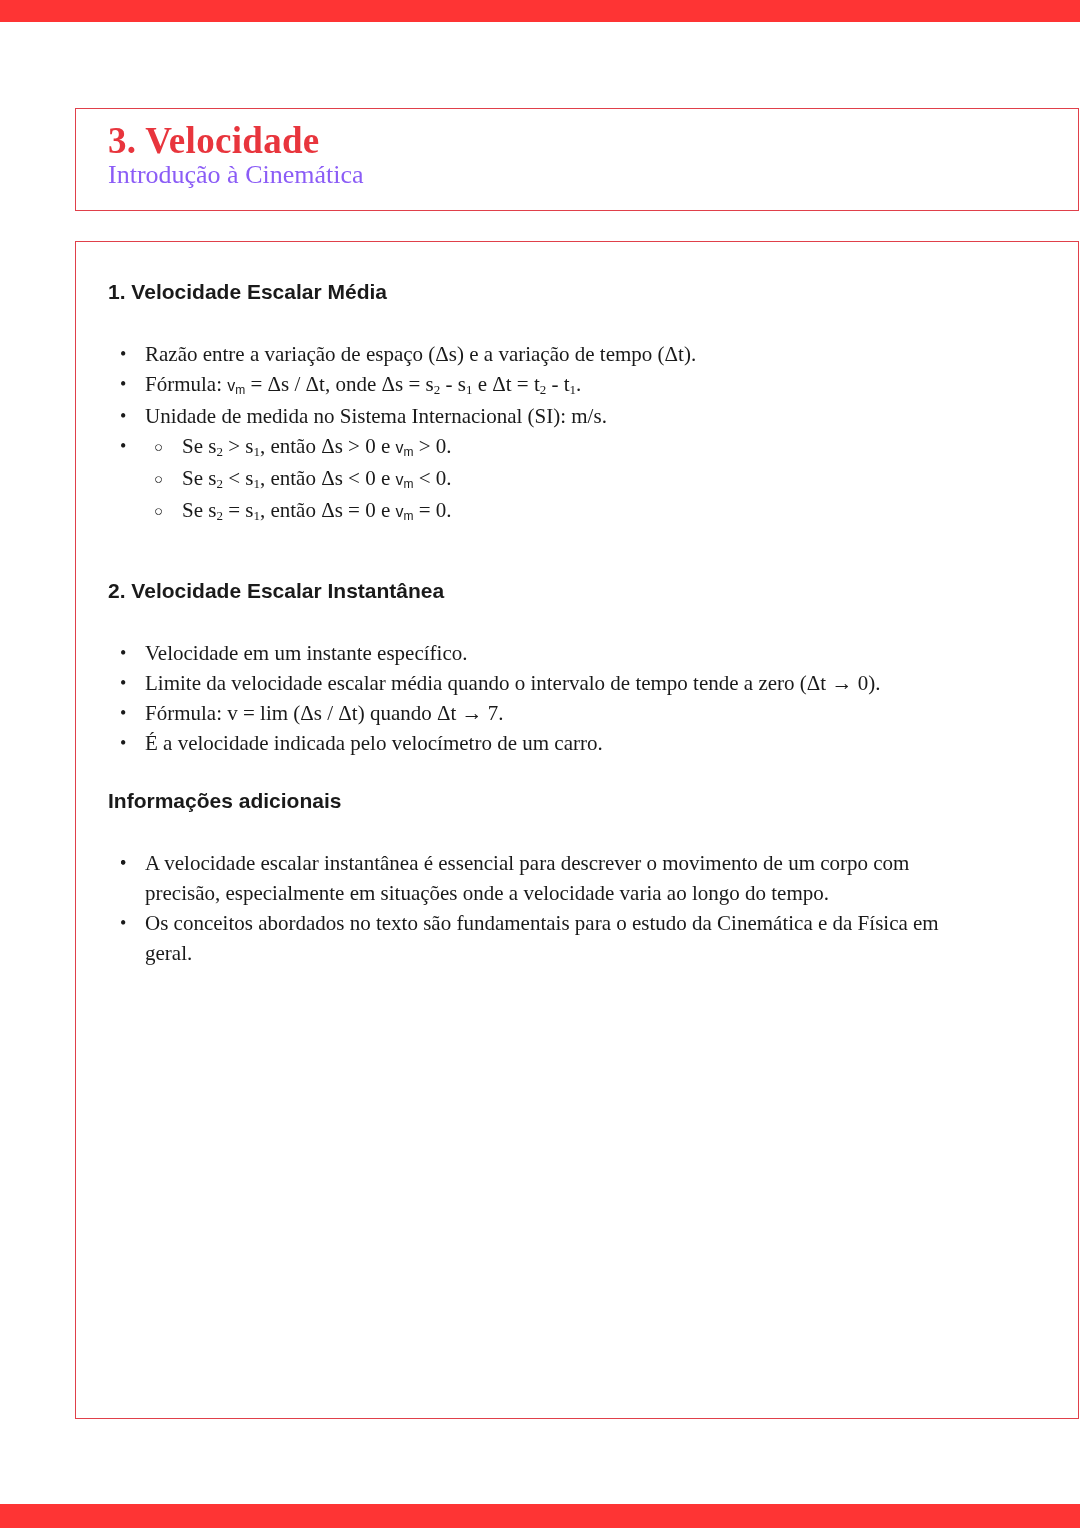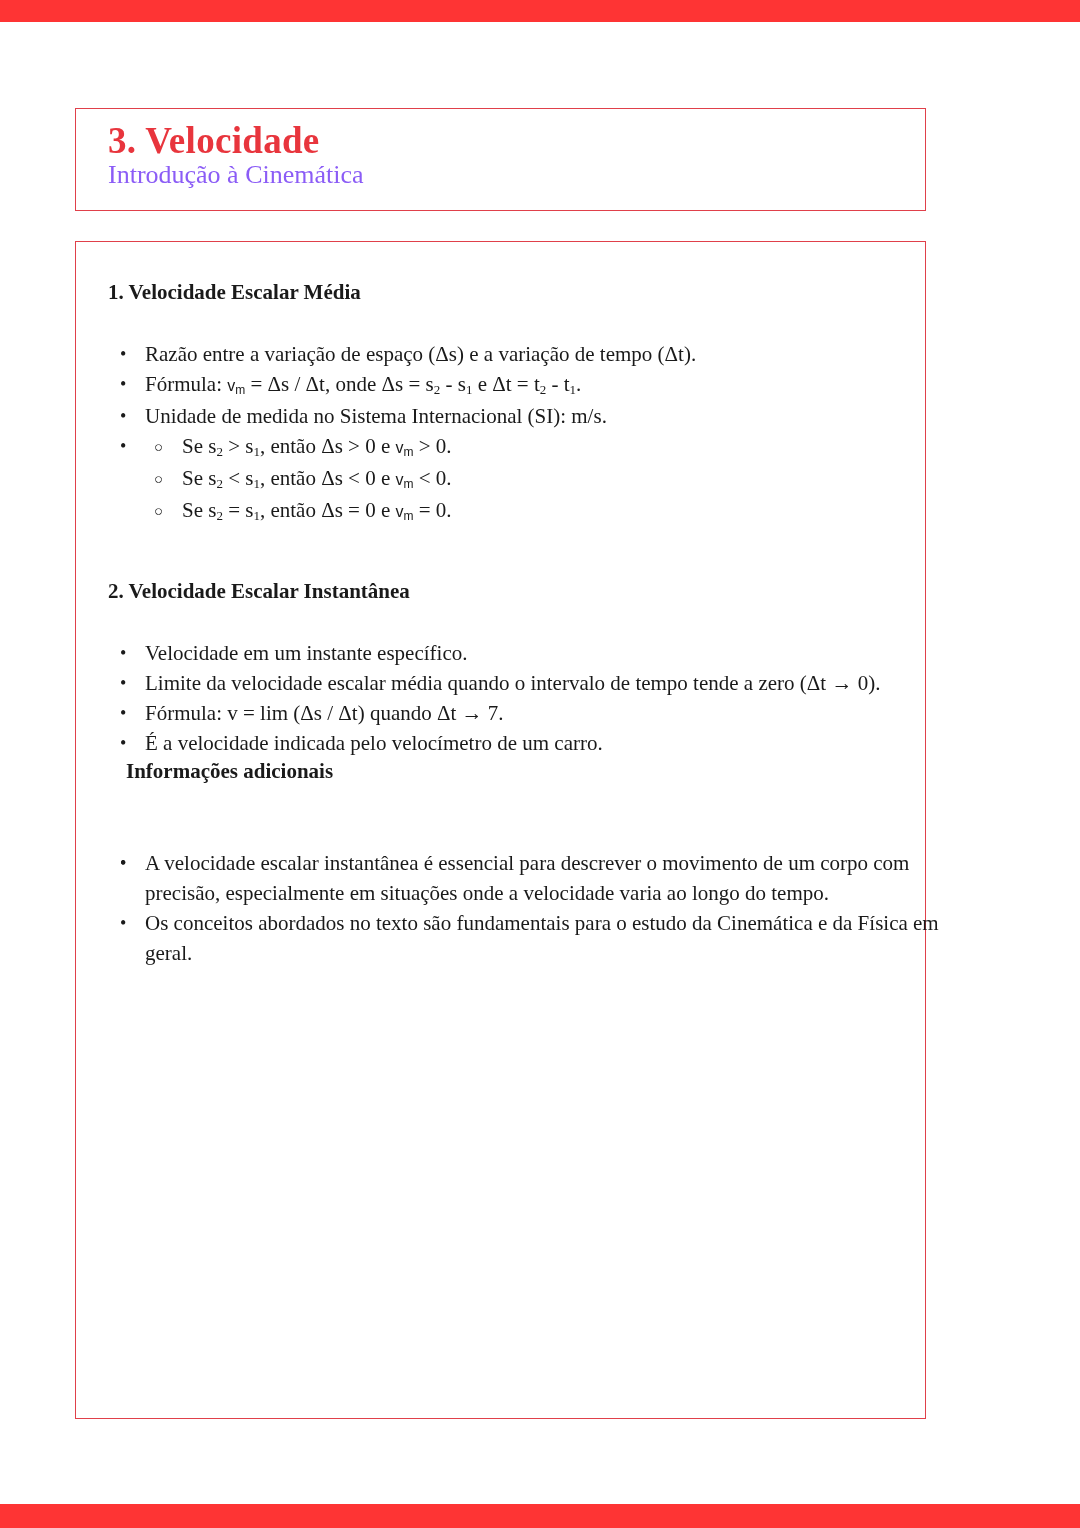--- a/index.html
+++ b/index.html
@@ -1,29 +1,29 @@
 <!DOCTYPE html>
 <html><head>
 <meta charset="utf-8">
 <style>
   html,body{margin:0;padding:0;}
   body{width:1080px;height:1528px;position:relative;background:#ffffff;overflow:hidden;
        font-family:"DejaVu Serif","Liberation Serif",serif;color:#1a1a1a;}
   .bar{position:absolute;left:0;width:1080px;background:#fe3434;}
   .bar.top{top:0;height:22px;}
   .bar.bottom{top:1504px;height:24px;}
-  .box{position:absolute;left:75px;width:851px;border:1.5px solid #e0404a;box-sizing:border-box;}
+  .box{position:absolute;left:75px;width:1004px;border:1.5px solid #e0404a;box-sizing:border-box;}
   .header-box{top:108px;height:103px;}
   .content-box{top:241px;height:1178px;}
   .title{position:absolute;left:32px;top:10px;margin:0;font-size:37px;font-weight:bold;color:#e8353d;
          font-family:"Liberation Serif",serif;letter-spacing:0.3px;}
   .subtitle{position:absolute;left:32px;top:51px;margin:0;font-size:26px;color:#8b5cf6;
             font-family:"Liberation Serif",serif;}
   .section-h{position:absolute;left:32px;margin:0;font-size:21px;font-weight:bold;
-             font-family:Liberation Serif, serif;}
+             font-family:Liberation Sans, sans-serif;}
   ul{position:absolute;left:32px;margin:0;padding:0;list-style:none;width:870px;}
   li{position:relative;padding-left:37px;font-size:21px;line-height:30px;
      font-family:"Liberation Serif",serif;}
   li .bullet{position:absolute;left:12px;top:0;font-size:18px;}
   li.sub{padding-left:74px;}
   li.sub .bullet{left:46px;font-size:15px;top:1px;}
   sub{font-size:13px;vertical-align:-3px;line-height:0;}
   .vm{font-family:Liberation Sans, sans-serif;font-size:16px;}
   .vm sub{font-size:12px;}
 </style>
@@ -51,21 +51,21 @@
   </ul>
 
   <h2 class="section-h" style="top:337px;text-align:right;">2. Velocidade Escalar Instantânea</h2>
   <ul style="top:396px;">
     <li><span class="bullet">•</span><span>Velocidade em um instante específico.</span></li>
     <li><span class="bullet">•</span><span>Limite da velocidade escalar média quando o intervalo de tempo tende a zero (Δt → 0).</span></li>
     <li><span class="bullet">•</span><span>Fórmula: v = lim (Δs / Δt) quando Δt → 7.</span></li>
     <li><span class="bullet">•</span><span>É a velocidade indicada pelo velocímetro de um carro.</span></li>
   </ul>
 
-  <h2 class="section-h" style="top:517px;margin-left:18px;">Informações adicionais</h2>
+  <h2 class="section-h" style="top:547px;">Informações adicionais</h2>
   <ul style="top:606px;">
     <li><span class="bullet">•</span></li>
     <li><span class="bullet">•</span><span>A velocidade escalar instantânea é essencial para descrever o movimento de um corpo com precisão, especialmente em situações onde a velocidade varia ao longo do tempo.</span></li>
     <li><span class="bullet">•</span><span>Os conceitos abordados no texto são fundamentais para o estudo da Cinemática e da Física em geral.</span></li>
   </ul>
 
 </div>
 
 <div class="bar bottom"></div>
 

